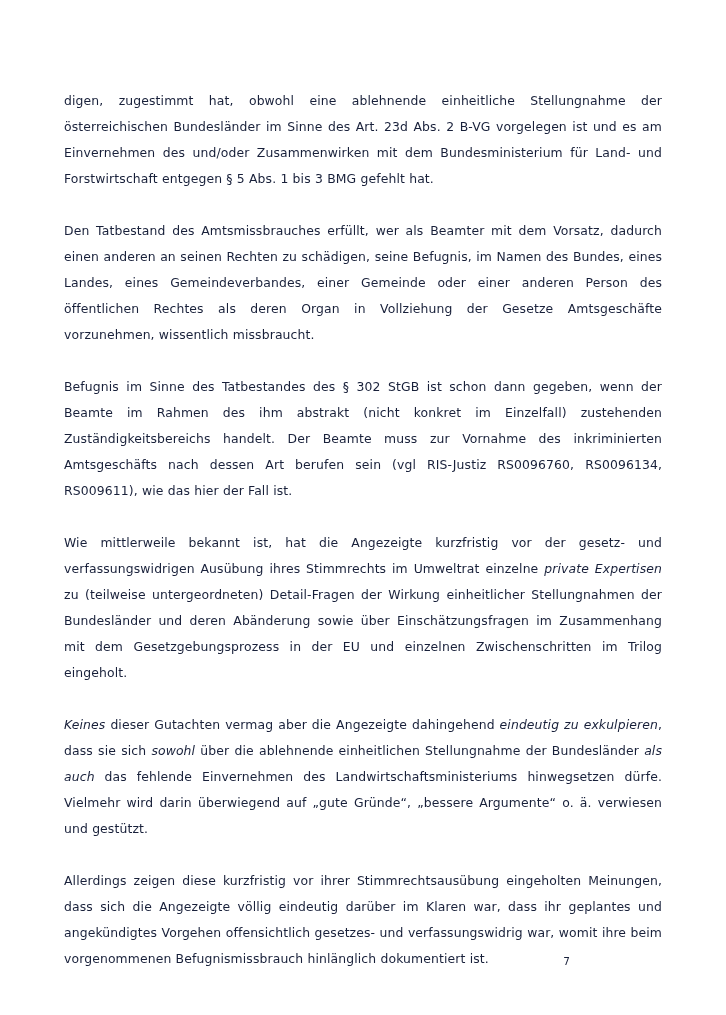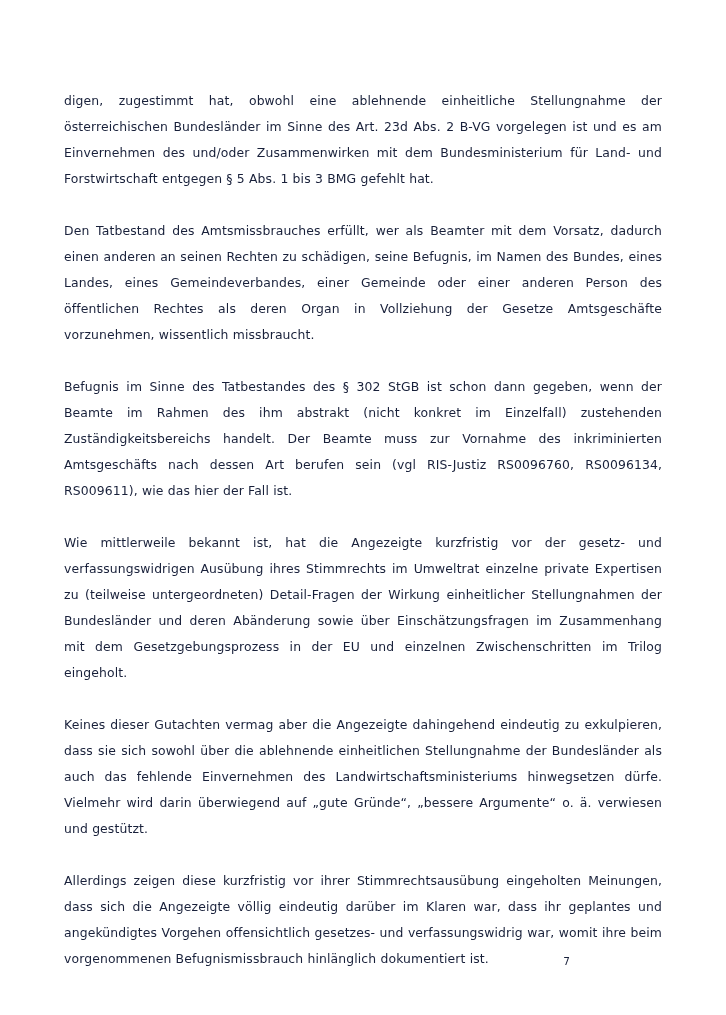--- a/index.html
+++ b/index.html
@@ -44,20 +44,21 @@
     -webkit-hyphens: none;
     letter-spacing: 0.01em;
     word-spacing: 0.01em;
   }
 
   .para:last-of-type {
     margin-bottom: 0;
   }
 
   .para .it {
+    font-style: italic;
   }
 
   .page-number {
     position: absolute;
     right: 62px;
     top: 955px;
     font-family: "DejaVu Sans", "Liberation Sans", sans-serif;
     font-size: 10.5px;
     color: #18203a;
     text-align: right;

